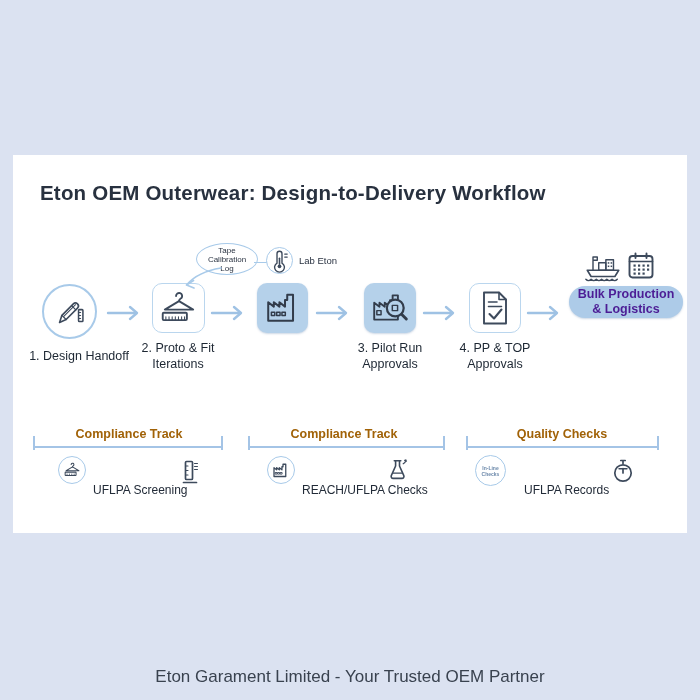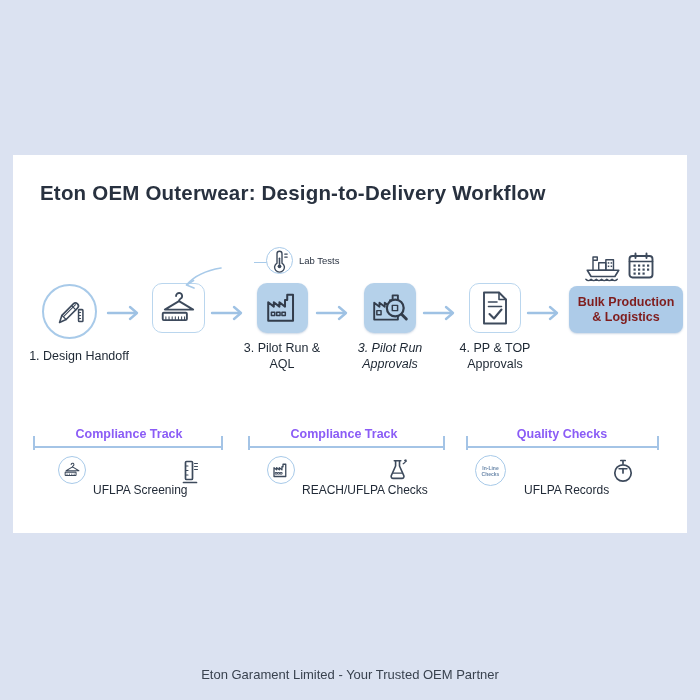--- a/index.html
+++ b/index.html
@@ -6,36 +6,36 @@
   html,body { width:700px; height:700px; }
   body { background:#dbe2f1; font-family:"Liberation Sans", sans-serif; position:relative; overflow:hidden; }
   .card { position:absolute; left:13px; top:155px; width:674px; height:378px; background:#ffffff;padding-left:30px; }
   .title { position:absolute; left:27px; top:26px; font-size:20.5px; font-weight:bold; color:#28313f; letter-spacing:.2px; }
   .node { position:absolute; display:flex; align-items:center; justify-content:center; background:#fff; }
   .node.circle { width:55px; height:55px; border-radius:50%; border:2px solid #a8cae9; }
   .node.box { border-radius:10px; border:1.5px solid #bad6ee; }
   .node.filled { background:#b5d1ea; border:none; box-shadow:0 1px 2px rgba(110,140,180,.35); }
   .step-label { position:absolute; font-size:12.5px; line-height:16px; color:#1d2733; text-align:center; }
   .arrow { position:absolute; }
-  .bulk { position:absolute; left:556px; top:131px; width:114px; height:47px; background:#adcbe8;
-          border-radius:8px; display:flex; align-items:center; justify-content:center; text-align:center;
-          font-size:12.5px; font-weight:bold; color:#7f1d1d; line-height:15px; padding:4px; box-shadow:0 1px 2px rgba(110,140,180,.35); }
+  .bulk { position:absolute; left:556px; top:131px; width:114px; height:32px; background:#adcbe8;
+          border-radius:16px; display:flex; align-items:center; justify-content:center; text-align:center;
+          font-size:12.5px; font-weight:bold; color:#4c1d95; line-height:15px; padding:4px; box-shadow:0 1px 2px rgba(110,140,180,.35); }
   .bubble { position:absolute; left:183px; top:88px; width:62px; height:32px; border:1.5px solid #a8cae9;
             border-radius:50%; background:#fff; display:flex; align-items:center; justify-content:center;
             text-align:center; font-size:8px; line-height:9px; color:#2a3342; padding:2px 4px; }
   .mini-circle { position:absolute; border:1.5px solid #a8cae9; border-radius:50%; background:#fff;
                  display:flex; align-items:center; justify-content:center; }
   .callout-label { position:absolute; font-size:9.5px; color:#2a3342; }
   .connector { position:absolute; border-top:1.6px solid #a8cae9; }
-  .track-title { position:absolute; top:272px; transform:translateX(-50%); font-size:12.5px; font-weight:bold; color:#8b5cf6; white-space:nowrap; }
+  .track-title { position:absolute; top:272px; transform:translateX(-50%); font-size:12.5px; font-weight:bold; color:#a16207; white-space:nowrap; }
   .bracket { position:absolute; top:281px; height:14px; border-left:2px solid #a4c4e6; border-right:2px solid #a4c4e6; }
   .bracket::after { content:""; position:absolute; left:0; right:0; top:10px; border-top:2px solid #a4c4e6; }
   .track-item { position:absolute; top:308px; font-size:12px; color:#222b38; white-space:nowrap;margin-top:20px; }
   .badge-text { font-size:5px; line-height:6px; font-weight:bold; color:#6b88aa; text-align:center; width:24px; }
-  .footer { position:absolute; left:0; right:0; top:667px; text-align:center; font-size:13px; color:#39424f; }
+  .footer { position:absolute; left:0; right:0; top:667px; text-align:center; font-size:17px; color:#39424f; }
   svg { display:block; }
 </style>
 </head>
 <body>
 
 <div class="card">
 
   <div class="title">Eton OEM Outerwear: Design-to-Delivery Workflow</div>
 
   <div class="node circle" style="left:29px; top:129px;">
@@ -134,38 +134,39 @@
   <svg class="arrow" style="left:409px; top:150px;" width="36" height="16" viewBox="0 0 36 16" fill="none" stroke="#9fc2e4" stroke-width="2.4" stroke-linecap="round" stroke-linejoin="round">
       <path d="M2 8 H30"></path>
       <path d="M24 2 L31 8 L24 14"></path>
     </svg>
   <svg class="arrow" style="left:513px; top:150px;" width="36" height="16" viewBox="0 0 36 16" fill="none" stroke="#9fc2e4" stroke-width="2.4" stroke-linecap="round" stroke-linejoin="round">
       <path d="M2 8 H30"></path>
       <path d="M24 2 L31 8 L24 14"></path>
     </svg>
 
   <div class="step-label" style="left:-4px; top:193px; width:120px;text-align:right;">1. Design Handoff</div>
-  <div class="step-label" style="left:229px; top:185px; width:80px;">3. Pilot Run &amp; AQL</div>
-  <div class="step-label" style="left:337px; top:185px; width:80px;font-style:italic;">3. Pilot Run Approvals</div>
+  <div class="step-label" style="left:115px; top:185px; width:100px;">2. Proto &amp; Fit Iterations</div>
+  <div class="step-label" style="left:337px; top:185px; width:80px;">3. Pilot Run Approvals</div>
   <div class="step-label" style="left:437px; top:185px; width:90px;text-align:center;">4. PP &amp; TOP Approvals</div>
 
+  <div class="bubble">Tape Calibration Log</div>
   <svg class="arrow" style="left:168px; top:110px;" width="42" height="28" viewBox="0 0 42 28" fill="none" stroke="#a8cae9" stroke-width="1.7" stroke-linecap="round" stroke-linejoin="round">
     <path d="M40 3 C28 5 15 9 6 19.5"></path>
     <path d="M12.5 15.5 L5.5 20 L13 23"></path>
   </svg>
   <div class="connector" style="left:241px; top:107px; width:15px;"></div>
   <div class="mini-circle" style="left:253px; top:92px; width:27px; height:27px;">
     <svg width="21" height="24" viewBox="0 0 22 26" fill="none" stroke="#3d4a5c" stroke-width="1.5" stroke-linecap="round">
       <path d="M8.3 15.2 V5.2 a2.7 2.7 0 0 1 5.4 0 V15.2 a5.3 5.3 0 1 1 -5.4 0 Z"></path>
       <path d="M11 10 V16.5" stroke-width="1.7"></path>
       <circle cx="11" cy="18.8" r="2" fill="#3d4a5c" stroke="none"></circle>
       <path d="M16.6 5.5 h2.8 M16.6 8.8 h2.8" stroke-width="1.2"></path>
     </svg>
   </div>
-  <div class="callout-label" style="left:286px; top:100px;">Lab Tests</div>
+  <div class="callout-label" style="left:286px; top:100px;">Lab Eton</div>
 
   <div class="track-title" style="left:116px;">Compliance Track</div>
   <div class="track-title" style="left:331px;">Compliance Track</div>
   <div class="track-title" style="left:549px;">Quality Checks</div>
 
   <div class="bracket" style="left:20px; width:190px;"></div>
   <div class="bracket" style="left:235px; width:197px;"></div>
   <div class="bracket" style="left:453px; width:193px;"></div>
 
   <div class="mini-circle" style="left:45px; top:301px; width:28px; height:28px;">

